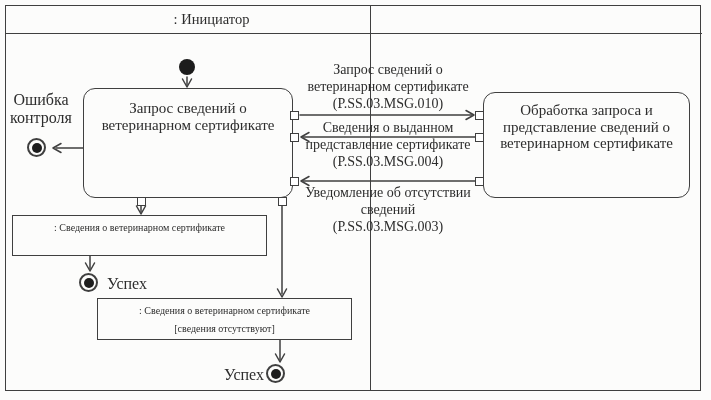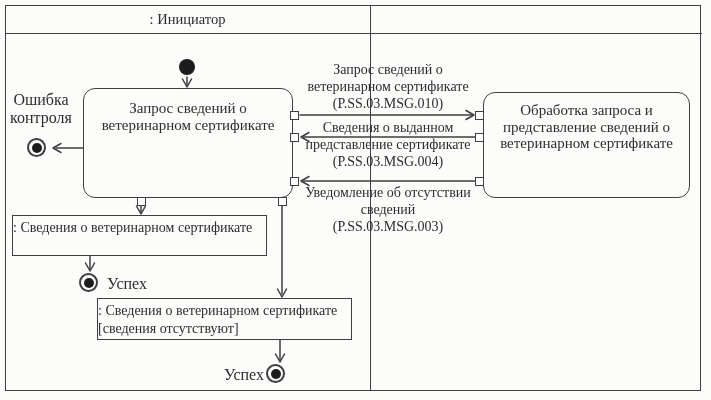--- a/index.html
+++ b/index.html
@@ -8,38 +8,38 @@
     background:var(--bg,#fcfcfb);
     font-family:"Liberation Serif", serif;
     color:var(--text,#2d2d2d);
     overflow:hidden;
   }
   .abs { position:absolute; }
   
   .outer-frame { left:5px; top:5px; width:694px; height:384px; border:1.6px solid var(--line,#3f3f3f); }
   .header-line { left:5px; top:33px; width:697px; height:0; border-top:1.5px solid var(--line,#3f3f3f); }
   .lane-divider { left:370px; top:5px; height:386px; width:0; border-left:1.5px solid var(--line,#3f3f3f); }
-  .lane-header { top:11px; text-align:center; font-size:14.5px; }
+  .lane-header { top:11px; text-align:center; font-size:14.5px;padding-left:24px; }
   .lane-header.init { left:5px; width:365px; }
   .lane-header.resp { left:370px; width:333px; }
   
   .activity {
     border:1.8px solid var(--line,#3f3f3f); border-radius:12px;
     background:var(--bg,#fcfcfb); box-sizing:border-box;
     display:flex; justify-content:center;
   }
   .activity .lbl { text-align:center; font-size:15px; line-height:16.5px; }
   .act-initiator { left:83px; top:88px; width:210px; height:110px; }
   .act-initiator .lbl { width:196px; margin-top:11px; }
   .act-respondent { left:483px; top:92px; width:207px; height:106px;font-family:Liberation Serif, serif; }
   .act-respondent .lbl { width:200px; margin-top:9px; }
   
   .objbox {
     border:1.6px solid var(--line,#3f3f3f); background:var(--bg,#fcfcfb);
-    box-sizing:border-box; text-align:left; font-size:14px; line-height:17.5px;
+    box-sizing:border-box; text-align:center; font-size:10px; line-height:17.5px;
     padding-top:3px; white-space:nowrap;
   }
   .obj-sent { left:12px; top:215px; width:255px; height:41px; }
   .obj-absent { left:97px; top:298px; width:255px; height:42px; }
   
   .pin { width:7px; height:7px; border:1.4px solid var(--line,#3f3f3f); background:#fff; box-sizing:content-box; }
   
   .initial { left:179px; top:59px; width:16px; height:16px; border-radius:50%; background:#1c1c1c; }
   .final {
     width:15px; height:15px; border:2px solid var(--line,#3f3f3f); border-radius:50%;

